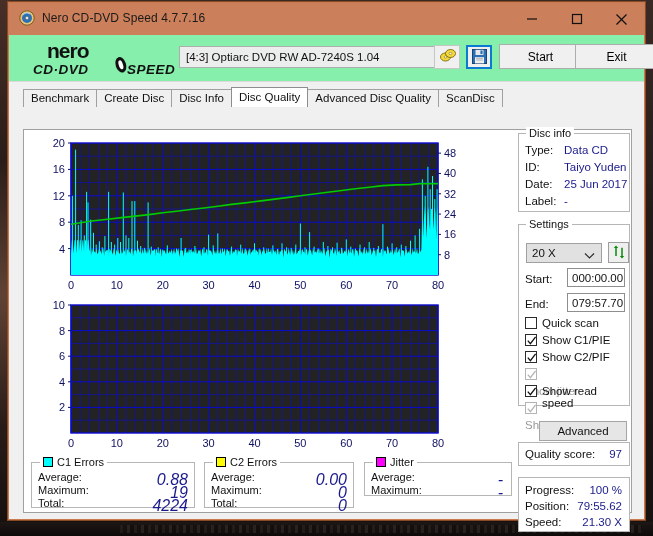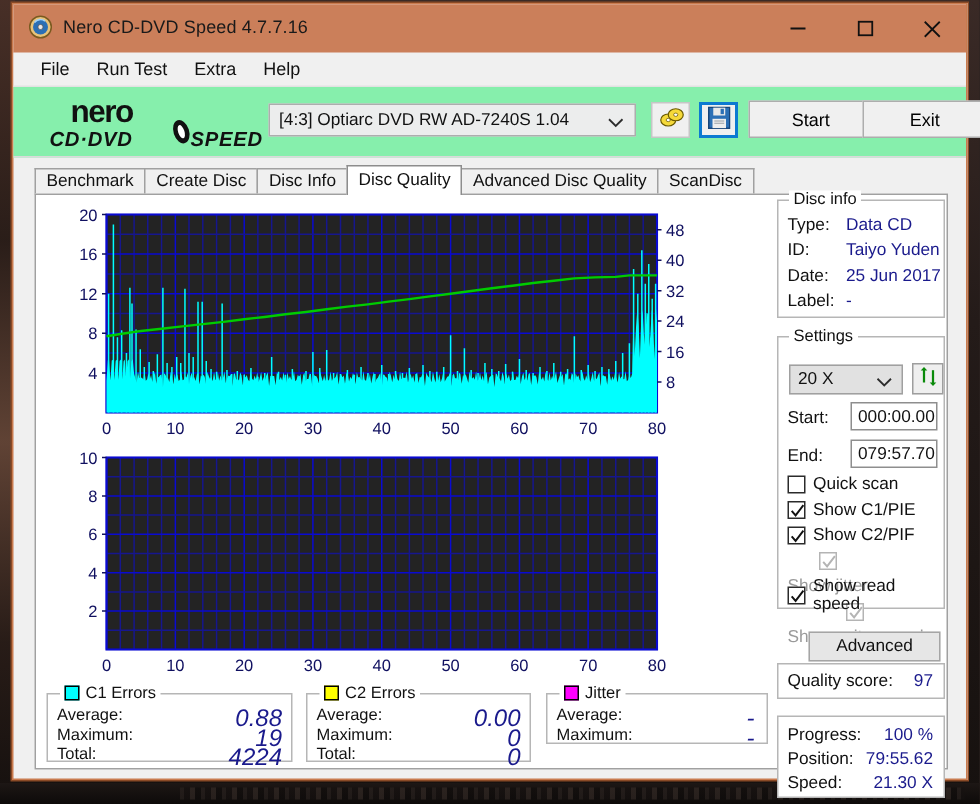--- a/index.html
+++ b/index.html
@@ -58,21 +58,21 @@
     padding-left:9px;gap:0;border-bottom:1px solid #e2e2e2;
   }
   .menuitem{padding:2px 9px;font-size:12px;color:#111;}
 
   .toolbar{
     height:46px;background:#86efac;display:flex;align-items:center;
     position:relative;border-bottom:1px solid #dadada;
   }
   .logo{position:absolute;left:24px;top:4px;width:160px;height:40px;}
   .drivebox{
-    position:absolute;left:170px;top:11px;width:245px;height:22px;
+    position:absolute;left:170px;top:11px;width:279px;height:22px;
     background:#eceded;border:1px solid #adadad;box-sizing:border-box;
     display:flex;align-items:center;font-size:11.5px;color:#111;
   }
   .drivebox .dtext{padding-left:6px;}
   .drivebox .dcaret{position:absolute;right:7px;top:7px;}
   .tbtn{
     position:absolute;top:10px;width:26px;height:24px;
     background:#f0f0f0;border:1px solid #c6c6c6;box-sizing:border-box;
     display:flex;align-items:center;justify-content:center;
   }
@@ -140,21 +140,21 @@
   }
   .combo .ccaret{position:absolute;right:6px;top:6px;}
   .spinbtn{
     position:absolute;left:89px;top:17px;width:21px;height:21px;background:#efefef;
     border:1px solid #9e9e9e;box-sizing:border-box;display:flex;align-items:center;justify-content:center;
   }
   .tfield{
     position:absolute;height:19px;background:#fff;border:1px solid #8e8e8e;box-sizing:border-box;
     font-size:11.5px;color:#111;display:flex;align-items:center;padding-left:4px;
   }
-  .cbrow{position:absolute;display:flex;align-items:center;gap:5px;font-size:11.5px;color:#111;}
+  .cbrow{position:absolute;display:flex;align-items:flex-start;gap:5px;font-size:11.5px;color:#111;}
   .cbrow.disabled{color:#9a9a9a;flex-direction:column;}
   .cbox{
     width:12px;height:12px;border:1px solid #2b2b2b;background:#fff;box-sizing:border-box;
     position:relative;flex:none;
   }
   .cbrow.disabled .cbox{border-color:#b4b4b4;}
   .cbox svg{position:absolute;left:0;top:0;}
   .advbtn{
     position:absolute;left:20px;width:88px;height:20px;background:#e6e6e6;border:1px solid #a5a5a5;
     box-sizing:border-box;font-size:11.5px;display:flex;align-items:center;justify-content:center;color:#111;
@@ -193,26 +193,20 @@
       </div>
       <div class="wbtn">
         <svg width="13" height="13" viewBox="0 0 13 13">
             <line x1="1.5" y1="1.5" x2="11.5" y2="11.5" stroke="#111" stroke-width="1.2"></line>
             <line x1="11.5" y1="1.5" x2="1.5" y2="11.5" stroke="#111" stroke-width="1.2"></line>
           </svg>
       </div>
     </div>
   </div>
 
-  <div class="menubar">
-    <div class="menuitem">File</div>
-    <div class="menuitem">Run Test</div>
-    <div class="menuitem">Extra</div>
-    <div class="menuitem">Help</div>
-  </div>
 
   <div class="toolbar">
     <div class="logo">
       <svg width="160" height="40" viewBox="0 0 160 40">
         <text x="14" y="19" font-family="Liberation Sans, sans-serif" font-size="21" font-weight="bold" fill="#111" letter-spacing="-1">nero</text>
         <text x="0" y="35" font-family="Liberation Sans, sans-serif" font-size="13.5" font-weight="bold" font-style="italic" fill="#111" letter-spacing="0.5">CD·DVD</text>
         <g transform="translate(80,21) rotate(-18)">
           <ellipse cx="6" cy="7" rx="5.2" ry="8" fill="#111"></ellipse>
           <ellipse cx="6" cy="7" rx="2.1" ry="4.6" fill="#fff"></ellipse>
         </g>

